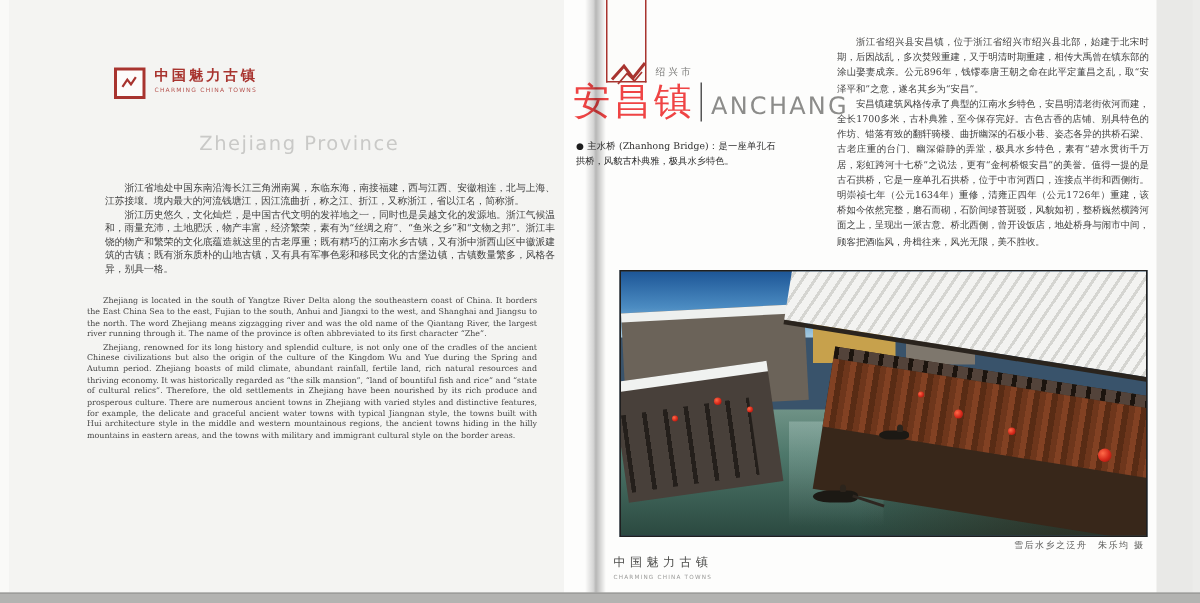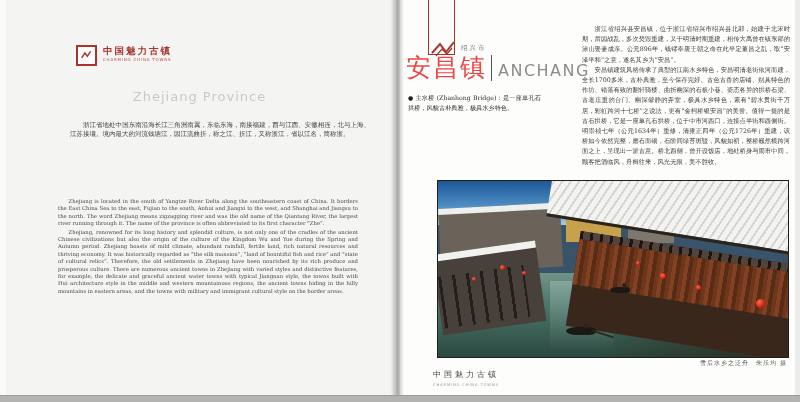--- a/index.html
+++ b/index.html
@@ -4,21 +4,21 @@
 <style>
   html,body{margin:0;padding:0;}
   body{
     width:800px;height:402px;overflow:hidden;
     background:#e9e9e7;
     font-family:"DejaVu Sans","Liberation Sans",sans-serif;
   }
   .book{position:relative;width:800px;height:402px;}
   .page{position:absolute;top:0;height:396px;}
   .page-left{left:6px;width:387px;background:#f4f4f2;}
-  .page-right{left:400px;width:395px;background:#fdfdfc;}
+  .page-right{left:376px;width:395px;background:#fdfdfc;}
   .edge-left{position:absolute;left:0;top:0;width:6px;height:396px;background:#fafaf8;border-right:1px solid #e2e2e0;}
   .gutter{position:absolute;left:390px;top:0;width:14px;height:396px;
     background:linear-gradient(90deg,rgba(0,0,0,0) 0%,rgba(0,0,0,0.16) 40%,rgba(0,0,0,0.28) 52%,rgba(255,255,255,0) 100%);}
   .book-bottom{position:absolute;left:0;bottom:0;width:800px;height:6px;background:#b3b3b1;border-top:1px solid #9d9d9b;}
   .edge-right{position:absolute;right:0;top:0;width:5px;height:396px;background:#ececea;}
 
   
   .logo{position:absolute;left:70px;top:45px;display:flex;align-items:flex-start;}
   .logo-mark{width:17px;height:17px;border:2px solid #a8342f;background:#fdfcfb;display:flex;align-items:center;justify-content:center;}
   .logo-text{margin-left:6px;}
@@ -127,20 +127,21 @@
         <div class="logo-en">CHARMING CHINA TOWNS</div>
       </div>
     </div>
 
     <div class="prov-title">
       <div class="prov-en">Zhejiang Province</div>
     </div>
 
     <div class="cn-block">
       <p>浙江省地处中国东南沿海长江三角洲南翼，东临东海，南接福建，西与江西、安徽相连，北与上海、江苏接壤。境内最大的河流钱塘江，因江流曲折，称之江、折江，又称浙江，省以江名，简称浙。</p>
+      <p>浙江历史悠久，文化灿烂，是中国古代文明的发祥地之一，同时也是吴越文化的发源地。浙江气候温和，雨量充沛，土地肥沃，物产丰富，经济繁荣，素有为“丝绸之府”、“鱼米之乡”和“文物之邦”。浙江丰饶的物产和繁荣的文化底蕴造就这里的古老厚重；既有精巧的江南水乡古镇，又有浙中浙西山区中徽派建筑的古镇；既有浙东质朴的山地古镇，又有具有军事色彩和移民文化的古堡边镇，古镇数量繁多，风格各异，别具一格。</p>
     </div>
 
     <div class="en-block">
       <p>Zhejiang is located in the south of Yangtze River Delta along the southeastern coast of China. It borders the East China Sea to the east, Fujian to the south, Anhui and Jiangxi to the west, and Shanghai and Jiangsu to the north. The word Zhejiang means zigzagging river and was the old name of the Qiantang River, the largest river running through it. The name of the province is often abbreviated to its first character “Zhe”.</p>
       <p>Zhejiang, renowned for its long history and splendid culture, is not only one of the cradles of the ancient Chinese civilizations but also the origin of the culture of the Kingdom Wu and Yue during the Spring and Autumn period. Zhejiang boasts of mild climate, abundant rainfall, fertile land, rich natural resources and thriving economy. It was historically regarded as “the silk mansion”, “land of bountiful fish and rice” and “state of cultural relics”. Therefore, the old settlements in Zhejiang have been nourished by its rich produce and prosperous culture. There are numerous ancient towns in Zhejiang with varied styles and distinctive features, for example, the delicate and graceful ancient water towns with typical Jiangnan style, the towns built with Hui architecture style in the middle and western mountainous regions, the ancient towns hiding in the hilly mountains in eastern areas, and the towns with military and immigrant cultural style on the border areas.</p>
     </div>
   </div>
 
   <div class="page page-right">
 

